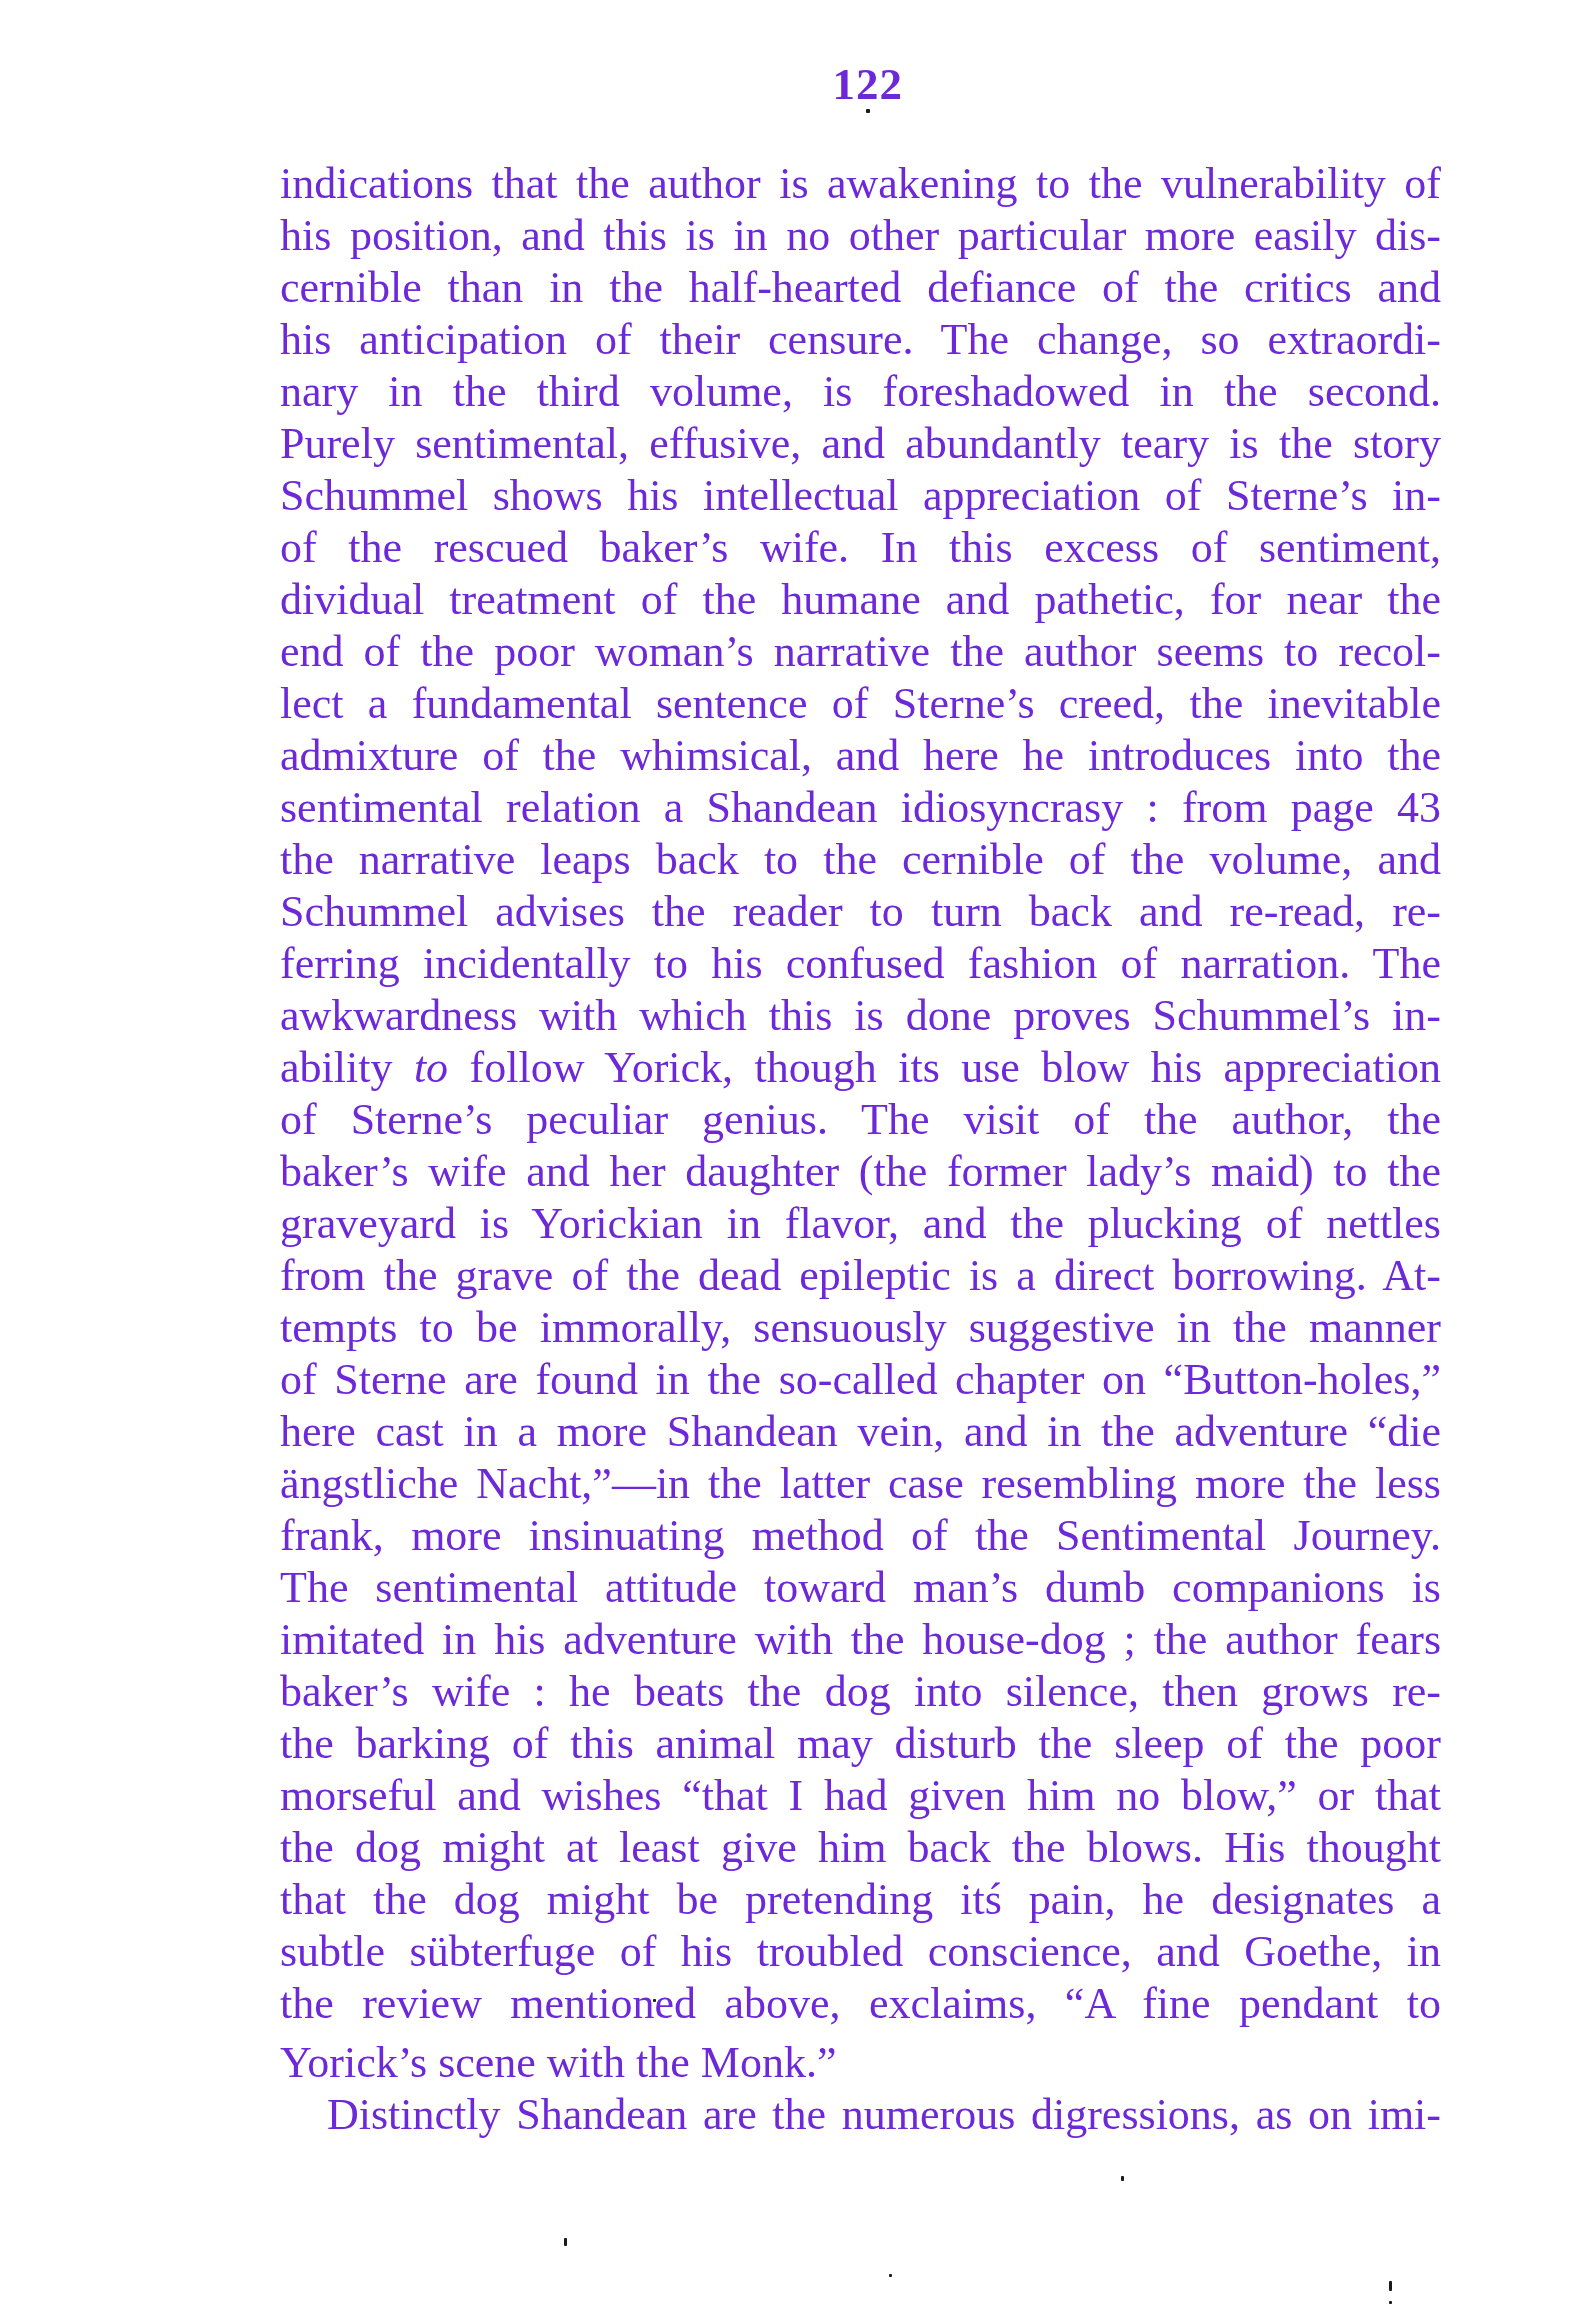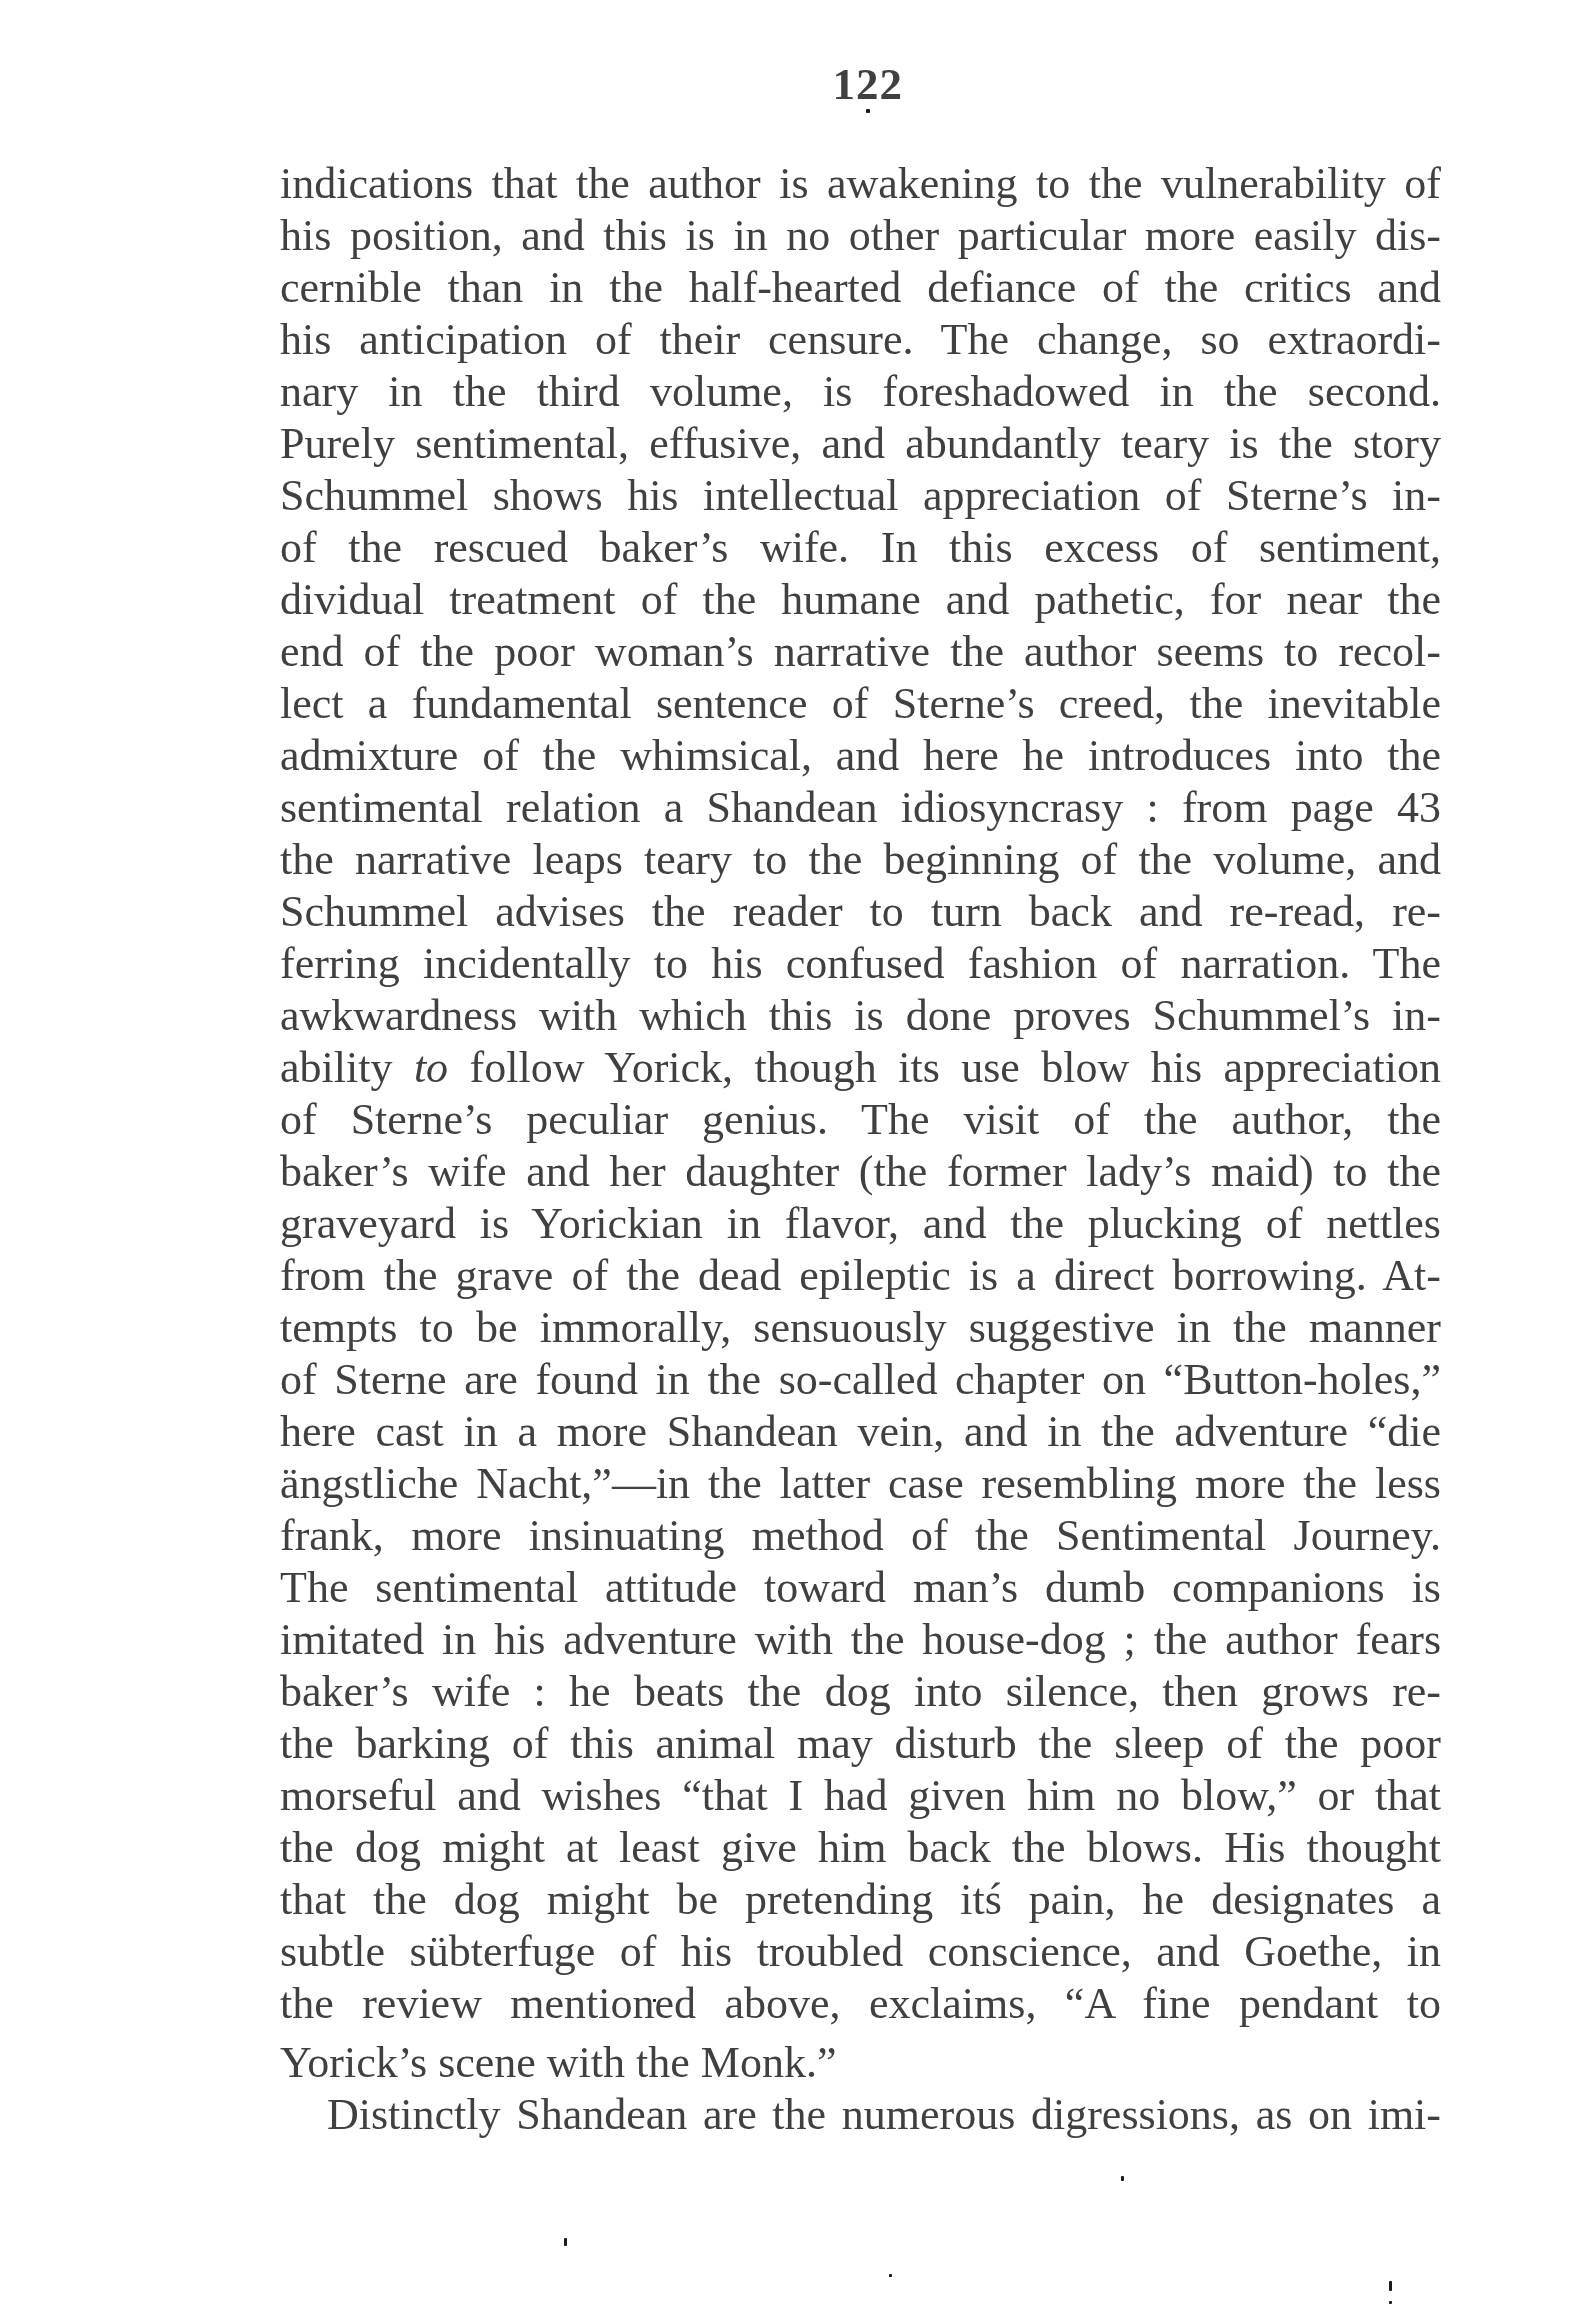--- a/index.html
+++ b/index.html
@@ -6,21 +6,21 @@
     margin: 0;
     padding: 0;
     background: #ffffff;
   }
   .page {
     position: relative;
     width: 1595px;
     height: 2306px;
     background: #ffffff;
     overflow: hidden;
-    color: #404040;
+    color: #6d28d9;
     font-family: "Liberation Serif", "DejaVu Serif", serif;
   }
   .page-number {
     position: absolute;
     top: 62px;
     left: 280px;
     width: 1161px;
     text-align: center;
     font-size: 45px;
     line-height: 45px;
@@ -73,21 +73,21 @@
       <div class="line">his anticipation of their censure.  The change, so extraordi-</div>
       <div class="line">nary in the third volume, is foreshadowed in the second.</div>
       <div class="line">Purely sentimental, effusive, and abundantly teary is the story</div>
       <div class="line">Schummel shows his intellectual appreciation of Sterne’s in-</div>
       <div class="line">of the rescued baker’s wife.  In this excess of sentiment,</div>
       <div class="line">dividual treatment of the humane and pathetic, for near the</div>
       <div class="line">end of the poor woman’s narrative the author seems to recol-</div>
       <div class="line">lect a fundamental sentence of Sterne’s creed, the inevitable</div>
       <div class="line">admixture of the whimsical, and here he introduces into the</div>
       <div class="line">sentimental relation a Shandean idiosyncrasy : from page 43</div>
-      <div class="line">the narrative leaps teary to the beginning of the volume, and</div>
+      <div class="line">the narrative leaps back to the cernible of the volume, and</div>
       <div class="line">Schummel advises the reader to turn back and re-read, re-</div>
       <div class="line">ferring incidentally to his confused fashion of narration.  The</div>
       <div class="line">awkwardness with which this is done proves Schummel’s in-</div>
       <div class="line"><span>ability </span><span class="it">to</span><span> follow Yorick, though its use blow his appreciation</span></div>
       <div class="line">of Sterne’s peculiar genius.  The visit of the author, the</div>
       <div class="line">baker’s wife and her daughter (the former lady’s maid) to the</div>
       <div class="line">graveyard is Yorickian in flavor, and the plucking of nettles</div>
       <div class="line">from the grave of the dead epileptic is a direct borrowing.  At-</div>
       <div class="line">tempts to be immorally, sensuously suggestive in the manner</div>
       <div class="line">of Sterne are found in the so-called chapter on “Button-holes,”</div>

